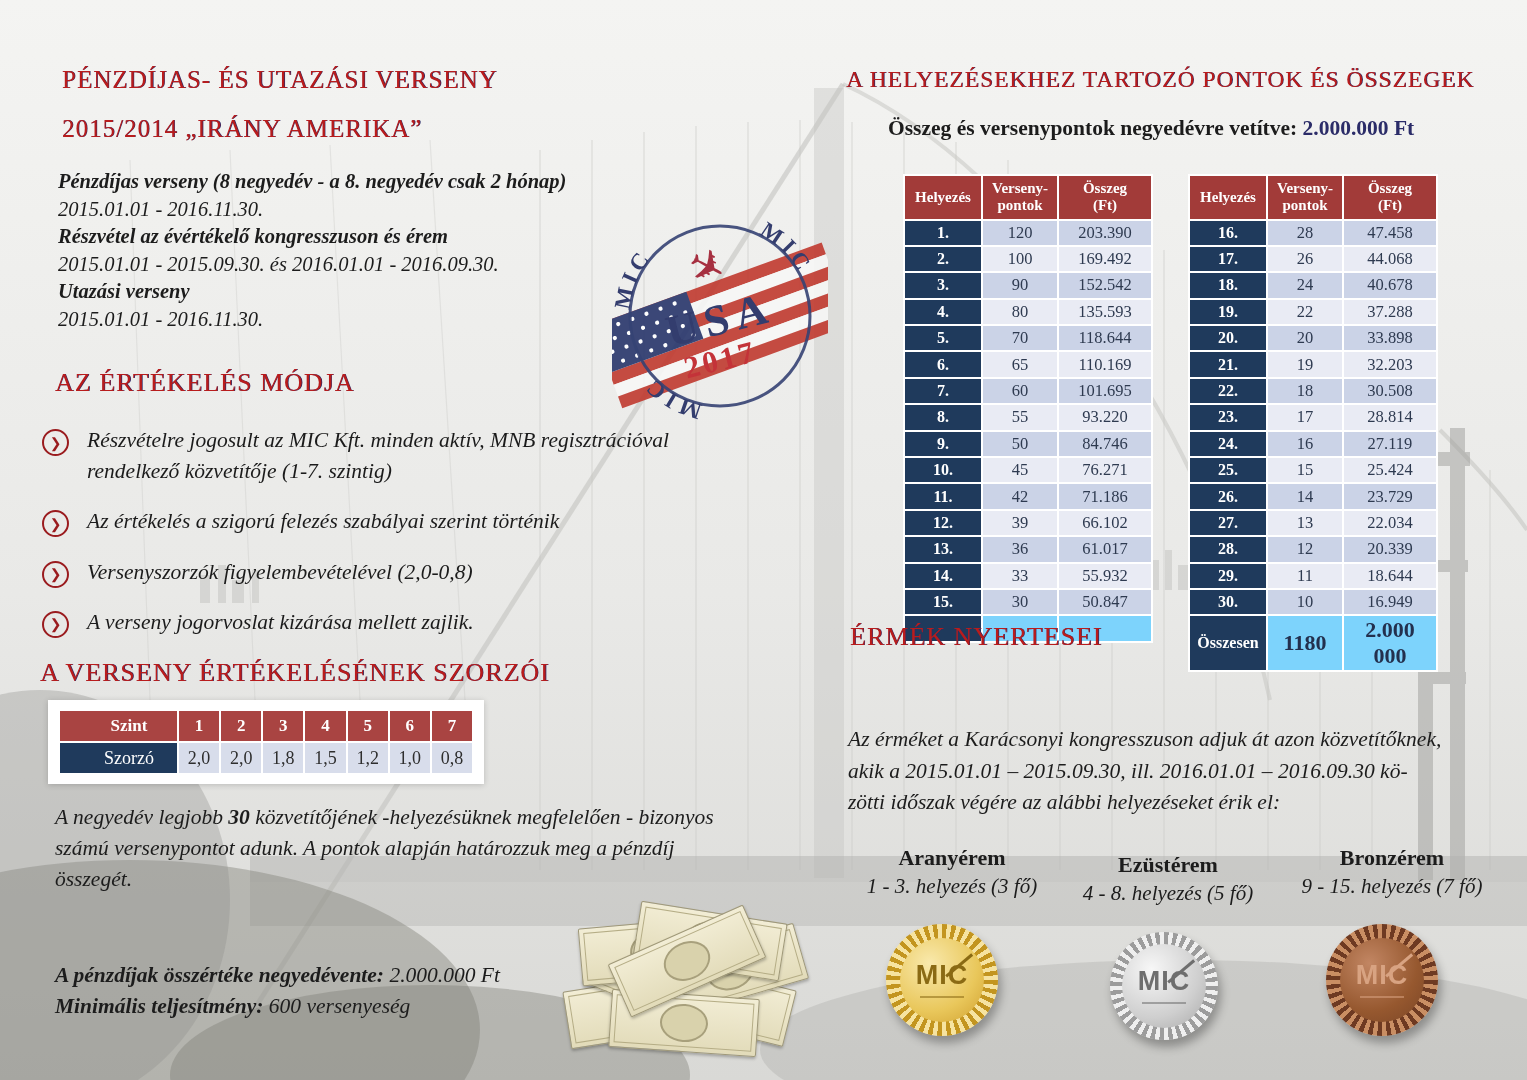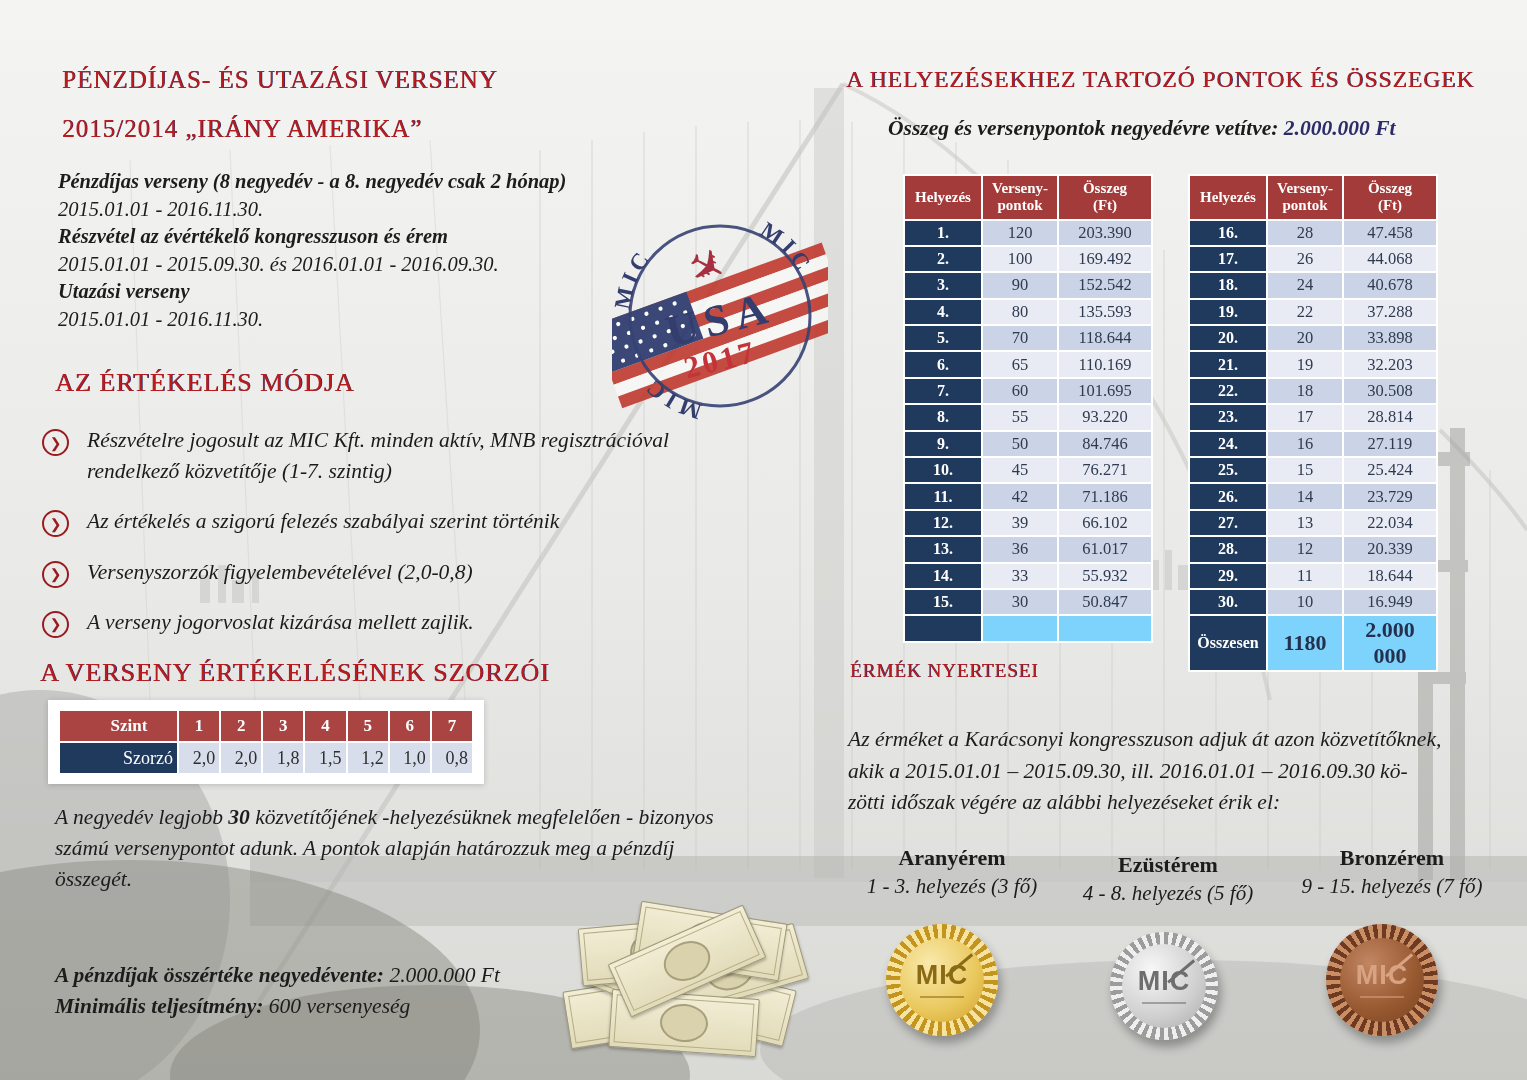--- a/index.html
+++ b/index.html
@@ -43,32 +43,32 @@
     padding:9px 10px; box-sizing:border-box;
     box-shadow:0 1px 6px rgba(0,0,0,0.18);
   }
   table.mult{border-collapse:separate; border-spacing:2px; width:100%;}
   table.mult td{
     text-align:center; height:28px; font-size:18px; padding:1px 4px;
   }
   table.mult tr:first-child td{
     background:#A94442; color:#fff; font-weight:700; font-size:17px;
   }
-  table.mult tr:last-child td{background:#D8DDEB; color:#2e2e2e;text-align:right;}
+  table.mult tr:last-child td{background:#D8DDEB; color:#2e2e2e;}
   table.mult tr:last-child td:first-child{
     background:#1F3A5C; color:#fff;
   }
   table.mult td:first-child{width:88px;padding-left:25px;}
   .prize-head{left:55px; top:800px; font-size:26px;}
   .prize-para{left:55px; top:802px; font-size:21.5px; line-height:31px; width:660px; font-style:italic;}
   .prize-totals{left:55px; top:960px; font-size:21.5px; line-height:31px; font-style:italic;}
   .prize-totals .b{font-weight:700;}
   
   .r-head{left:846px; top:66px; font-size:23.5px;}
-  .r-sub{left:888px; top:116px; font-size:21.5px; font-style:italic; font-weight:700;}
+  .r-sub{left:888px; top:116px; font-size:21.5px; font-weight:700;}
   .r-sub .val{color:#2B2C68;}
   .pts-wrap{z-index:3;}
   table.pts{border-collapse:separate; border-spacing:2px; background:#fff;}
   table.pts th{
     background:#A23B39; color:#fff; font-weight:700; font-size:15px;
     line-height:1.15; padding:4px 2px; white-space:pre-line; text-align:center;
   }
   table.pts th:nth-child(1){width:72px;}
   table.pts th:nth-child(2){width:70px;text-align:center;}
   table.pts th:nth-child(3){width:88px;}
@@ -79,21 +79,21 @@
   table.pts td:first-child{
     background:#1F3A5C; color:#fff; font-weight:700; font-size:16px;
   }
   table.pts tbody tr:nth-child(odd) td:not(:first-child){background:#CBD3E7;}
   table.pts tbody tr:nth-child(even) td:not(:first-child){background:#E9EBF4;}
   table.pts tbody tr:last-child td:not(:first-child){
     background:#7dd3fc; font-weight:700; color:#23304e; font-size:22px;
   }
   .t1{left:903px; top:174px;}
   .t2{left:1188px; top:174px;}
-  .erm-head{left:850px; top:660px; font-size:19px;}
+  .erm-head{left:850px; top:622px; font-size:26px;}
   .erm-para{left:848px; top:724px; font-size:21.5px; line-height:31.5px; font-style:italic;}
   .medal-col{text-align:center; width:220px;}
   .medal-name{font-weight:700; font-size:22px;}
   .medal-range{font-style:italic; font-size:21px; margin-top:3px;}
   .mc1{left:842px; top:845px;}
   .mc2{left:1058px; top:852px;}
   .mc3{left:1282px; top:845px;}
   
   .medal{
     position:absolute; width:112px; height:112px; border-radius:50%;

